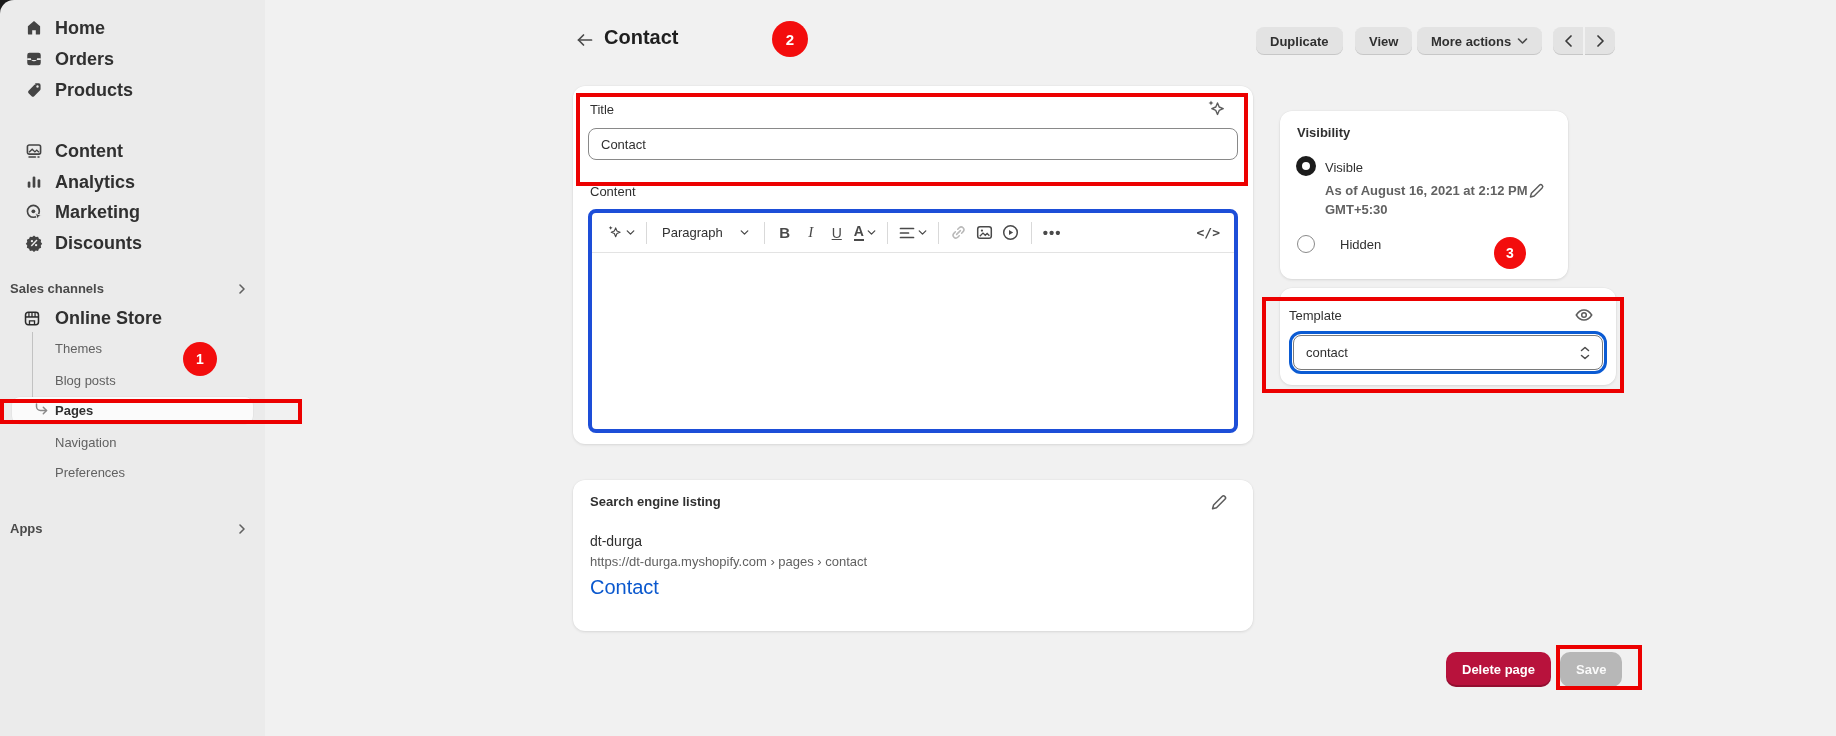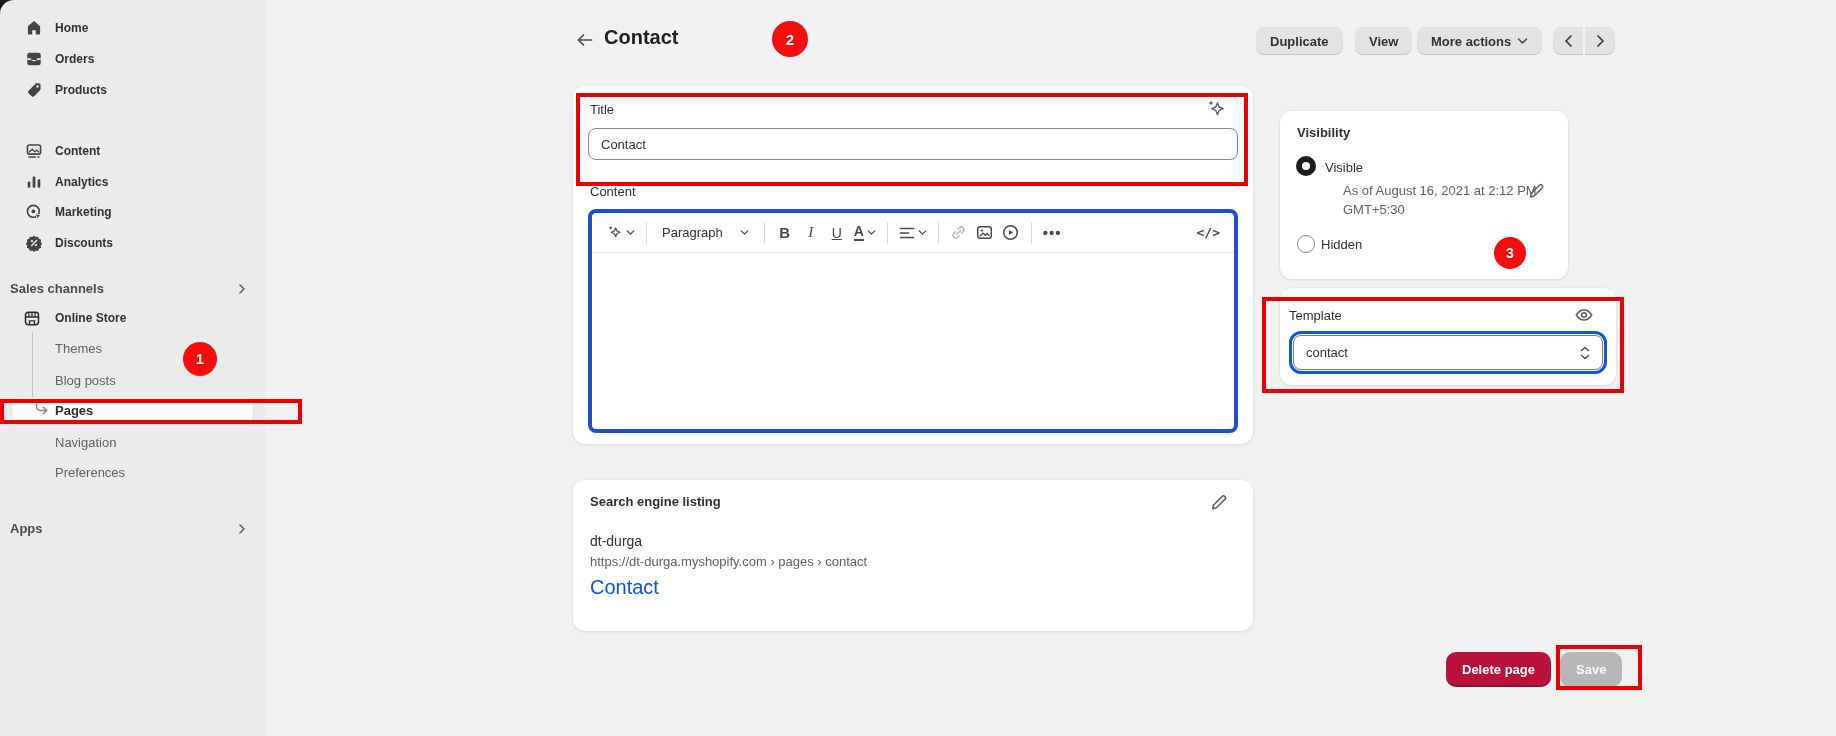--- a/index.html
+++ b/index.html
@@ -8,21 +8,21 @@
 
   .abs { position:absolute; }
 
   
   .corner-dark { left:0; top:0; width:18px; height:18px; background:#1a1a1a; z-index:0; }
 
   
   .sidebar { left:0; top:0; width:265px; height:736px; background:#ebebeb; border-top-left-radius:14px; z-index:1; }
   .nav-item { position:absolute; left:0; width:265px; height:30px; display:flex; align-items:center; cursor:pointer; }
   .nav-item .ic { position:absolute; left:25px; width:18px; height:18px; display:flex; }
-  .nav-item .lbl { position:absolute; left:55px; font-size:12px; font-weight:600; color:#303030; }
+  .nav-item .lbl { position:absolute; left:55px; font-size:18px; font-weight:600; color:#303030; }
   .sec-head { position:absolute; left:10px; font-size:13px; font-weight:600; color:#4a4a4a; }
   .sec-chev { position:absolute; left:236px; width:12px; height:12px; }
   .sub-item { position:absolute; left:0; width:265px; height:30px; display:flex; align-items:center; cursor:pointer; }
   .sub-item .lbl { position:absolute; left:55px; font-size:13px; font-weight:500; color:#616161; }
   .pages-row { position:absolute; left:12px; top:397px; width:241px; height:27px; background:#fbfbfb; border-radius:8px; box-shadow:0 0 0 .5px rgba(0,0,0,.05); cursor:pointer; }
   .pages-row .lbl { position:absolute; left:43px; top:6px; font-size:13px; font-weight:650; color:#303030; }
   .tree-line { left:32px; top:332px; width:1px; height:70px; background:#c2c2c2; }
 
   
   .ann-box { position:absolute; border:4px solid #ec0000; z-index:30; pointer-events:none; }
@@ -344,28 +344,28 @@
     </span>
   <div class="seo-site" style="position:absolute; left:17px; top:53px;">dt-durga</div>
   <div class="seo-url" style="position:absolute; left:17px; top:74px;">https://dt-durga.myshopify.com › pages › contact</div>
   <div class="seo-link" style="position:absolute; left:17px; top:96px;">Contact</div>
 </div>
 
 <div class="card" style="left:1280px; top:90px; width:288px; height:168px;margin-top:21px;">
   <div class="card-h" style="position:absolute; left:17px; top:14px;">Visibility</div>
   <div class="radio-on" style="position:absolute; left:16px; top:45px;"></div>
   <div class="r-lbl" style="position:absolute; left:45px; top:49px;">Visible</div>
-  <div class="vis-date" style="position:absolute; left:63px; top:70px;">As of August 16, 2021 at 2:12 PM GMT+5:30</div>
+  <div class="vis-date" style="position:absolute; left:45px; top:70px;font-weight:bold;">As of August 16, 2021 at 2:12 PM GMT+5:30</div>
   <span style="position:absolute; right:22px; top:70px;">
       <svg width="18" height="18" viewBox="0 0 20 20" fill="none" stroke="#5c5c5c" stroke-width="1.6" stroke-linejoin="round">
         <path d="m3.8 13.6 8.9-8.9a2.1 2.1 0 0 1 3 3l-8.9 8.9-4.1 1.1Z"></path>
       </svg>
     </span>
   <div class="radio-off" style="position:absolute; left:17px; top:124px;"></div>
-  <div class="r-lbl" style="position:absolute; left:41px; top:126px;">Hidden</div>
+  <div class="r-lbl" style="position:absolute; left:60px; top:126px;">Hidden</div>
 </div>
 
 <div class="card" style="left:1280px; top:288px; width:336px; height:97px;">
   <div class="flabel" style="position:absolute; left:9px; top:20px;">Template</div>
   <span style="position:absolute; right:22px; top:17px;">
       <svg width="20" height="20" viewBox="0 0 20 20" fill="none" stroke="#5c5c5c" stroke-width="1.5">
         <path d="M2.3 10S5.4 4.9 10 4.9 17.7 10 17.7 10 14.6 15.1 10 15.1 2.3 10 2.3 10Z"></path>
         <circle cx="10" cy="10" r="2.3"></circle>
       </svg>
     </span>

